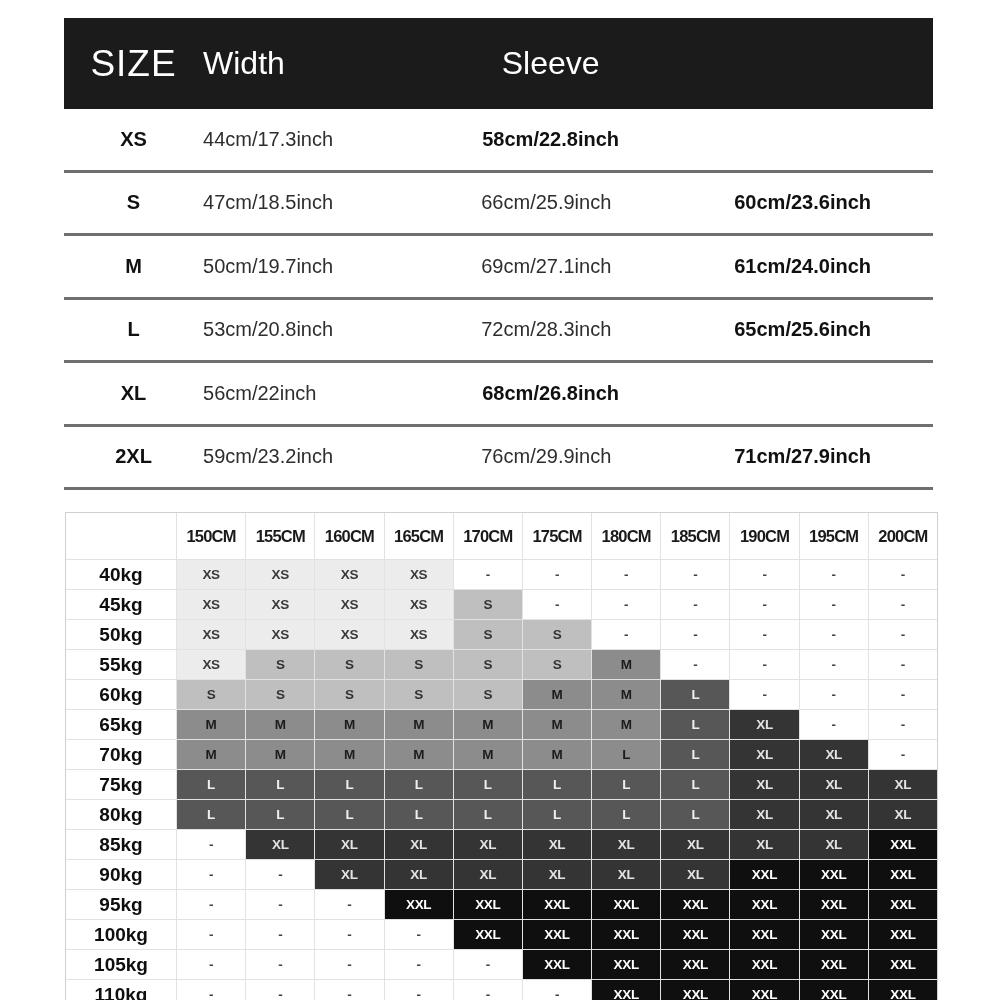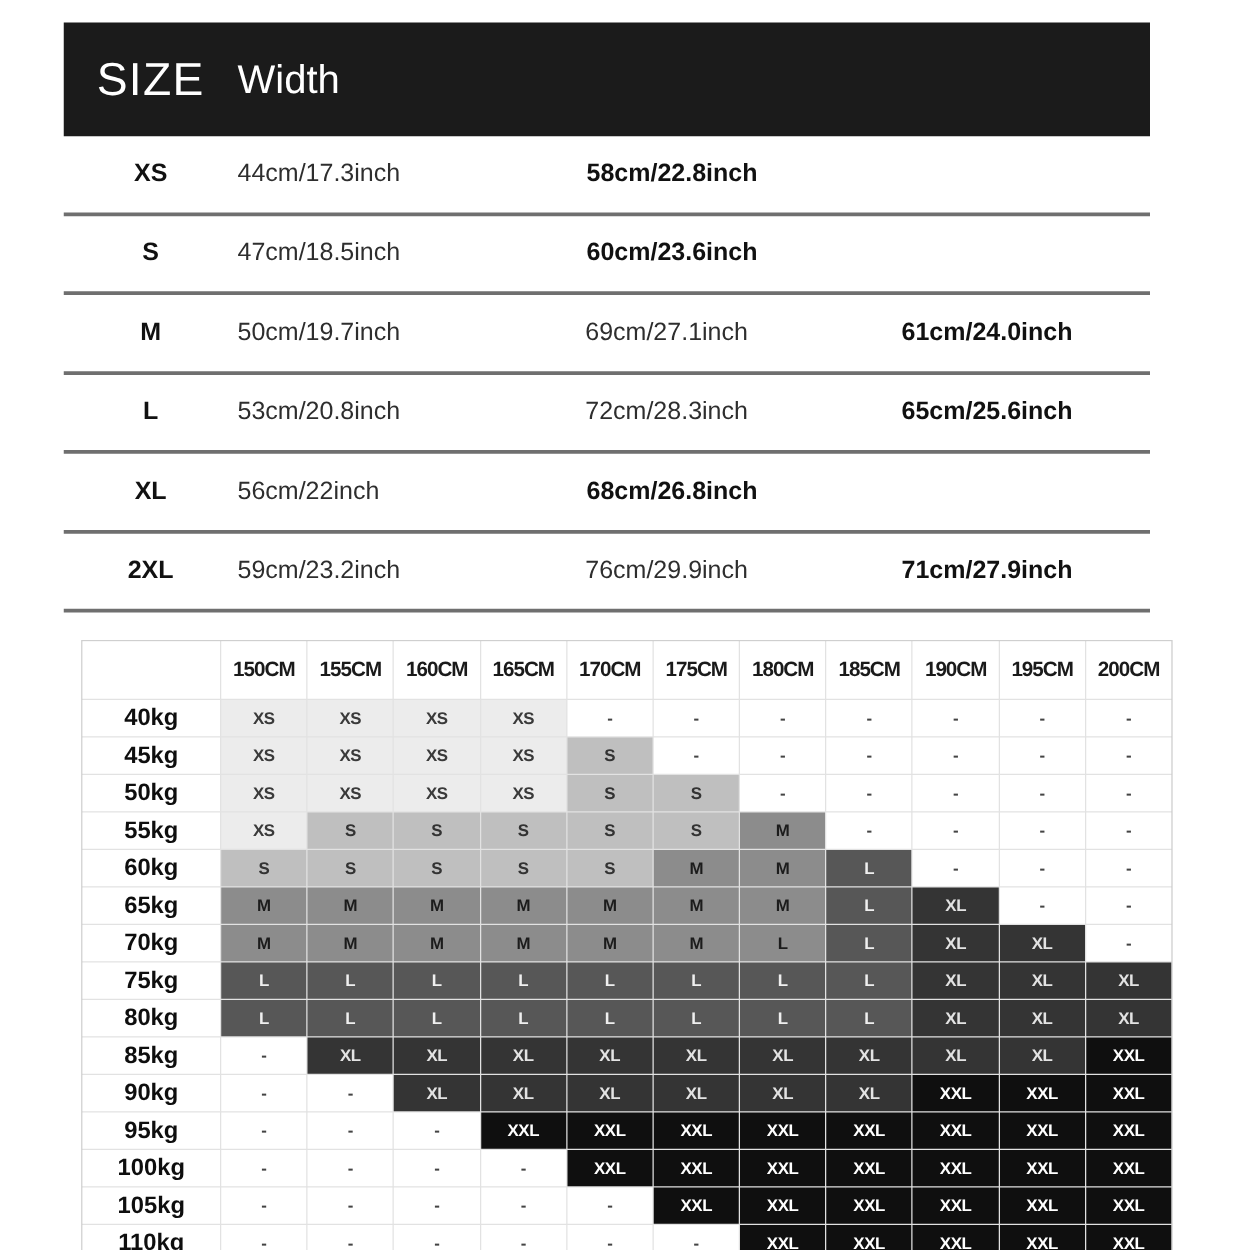--- a/index.html
+++ b/index.html
@@ -9,21 +9,21 @@
     width: 1000px;
     height: 1000px;
     font-family: "Liberation Sans", sans-serif;
     position: relative;
     overflow: hidden;
   }
 
   
   .top-table {
     position: absolute;
-    left: 51px;
+    left: 64px;
     top: 18px;
     width: 869px;
   }
   .top-header {
     display: flex;
     align-items: center;
     height: 91px;
     background: #1b1b1b;
     color: #ffffff;
   }
@@ -83,30 +83,32 @@
     letter-spacing: -0.3px;
   }
 </style>
 </head>
 <body>
 
 <div class="top-table">
   <div class="top-header">
     <div class="col-size">SIZE</div>
     <div class="col-width">Width</div>
+    <div class="col-sleeve">Sleeve</div>
   </div>
   <div id="top-rows">
       <div class="top-row">
         <div class="col-size">XS</div>
         <div class="col-width">44cm/17.3inch</div>
         <div class="col-sleeve">58cm/22.8inch</div>
       </div>
       <div class="top-row">
         <div class="col-size">S</div>
         <div class="col-width">47cm/18.5inch</div>
+        <div class="col-length">66cm/25.9inch</div>
         <div class="col-sleeve">60cm/23.6inch</div>
       </div>
       <div class="top-row">
         <div class="col-size">M</div>
         <div class="col-width">50cm/19.7inch</div>
         <div class="col-length">69cm/27.1inch</div>
         <div class="col-sleeve">61cm/24.0inch</div>
       </div>
       <div class="top-row">
         <div class="col-size">L</div>

